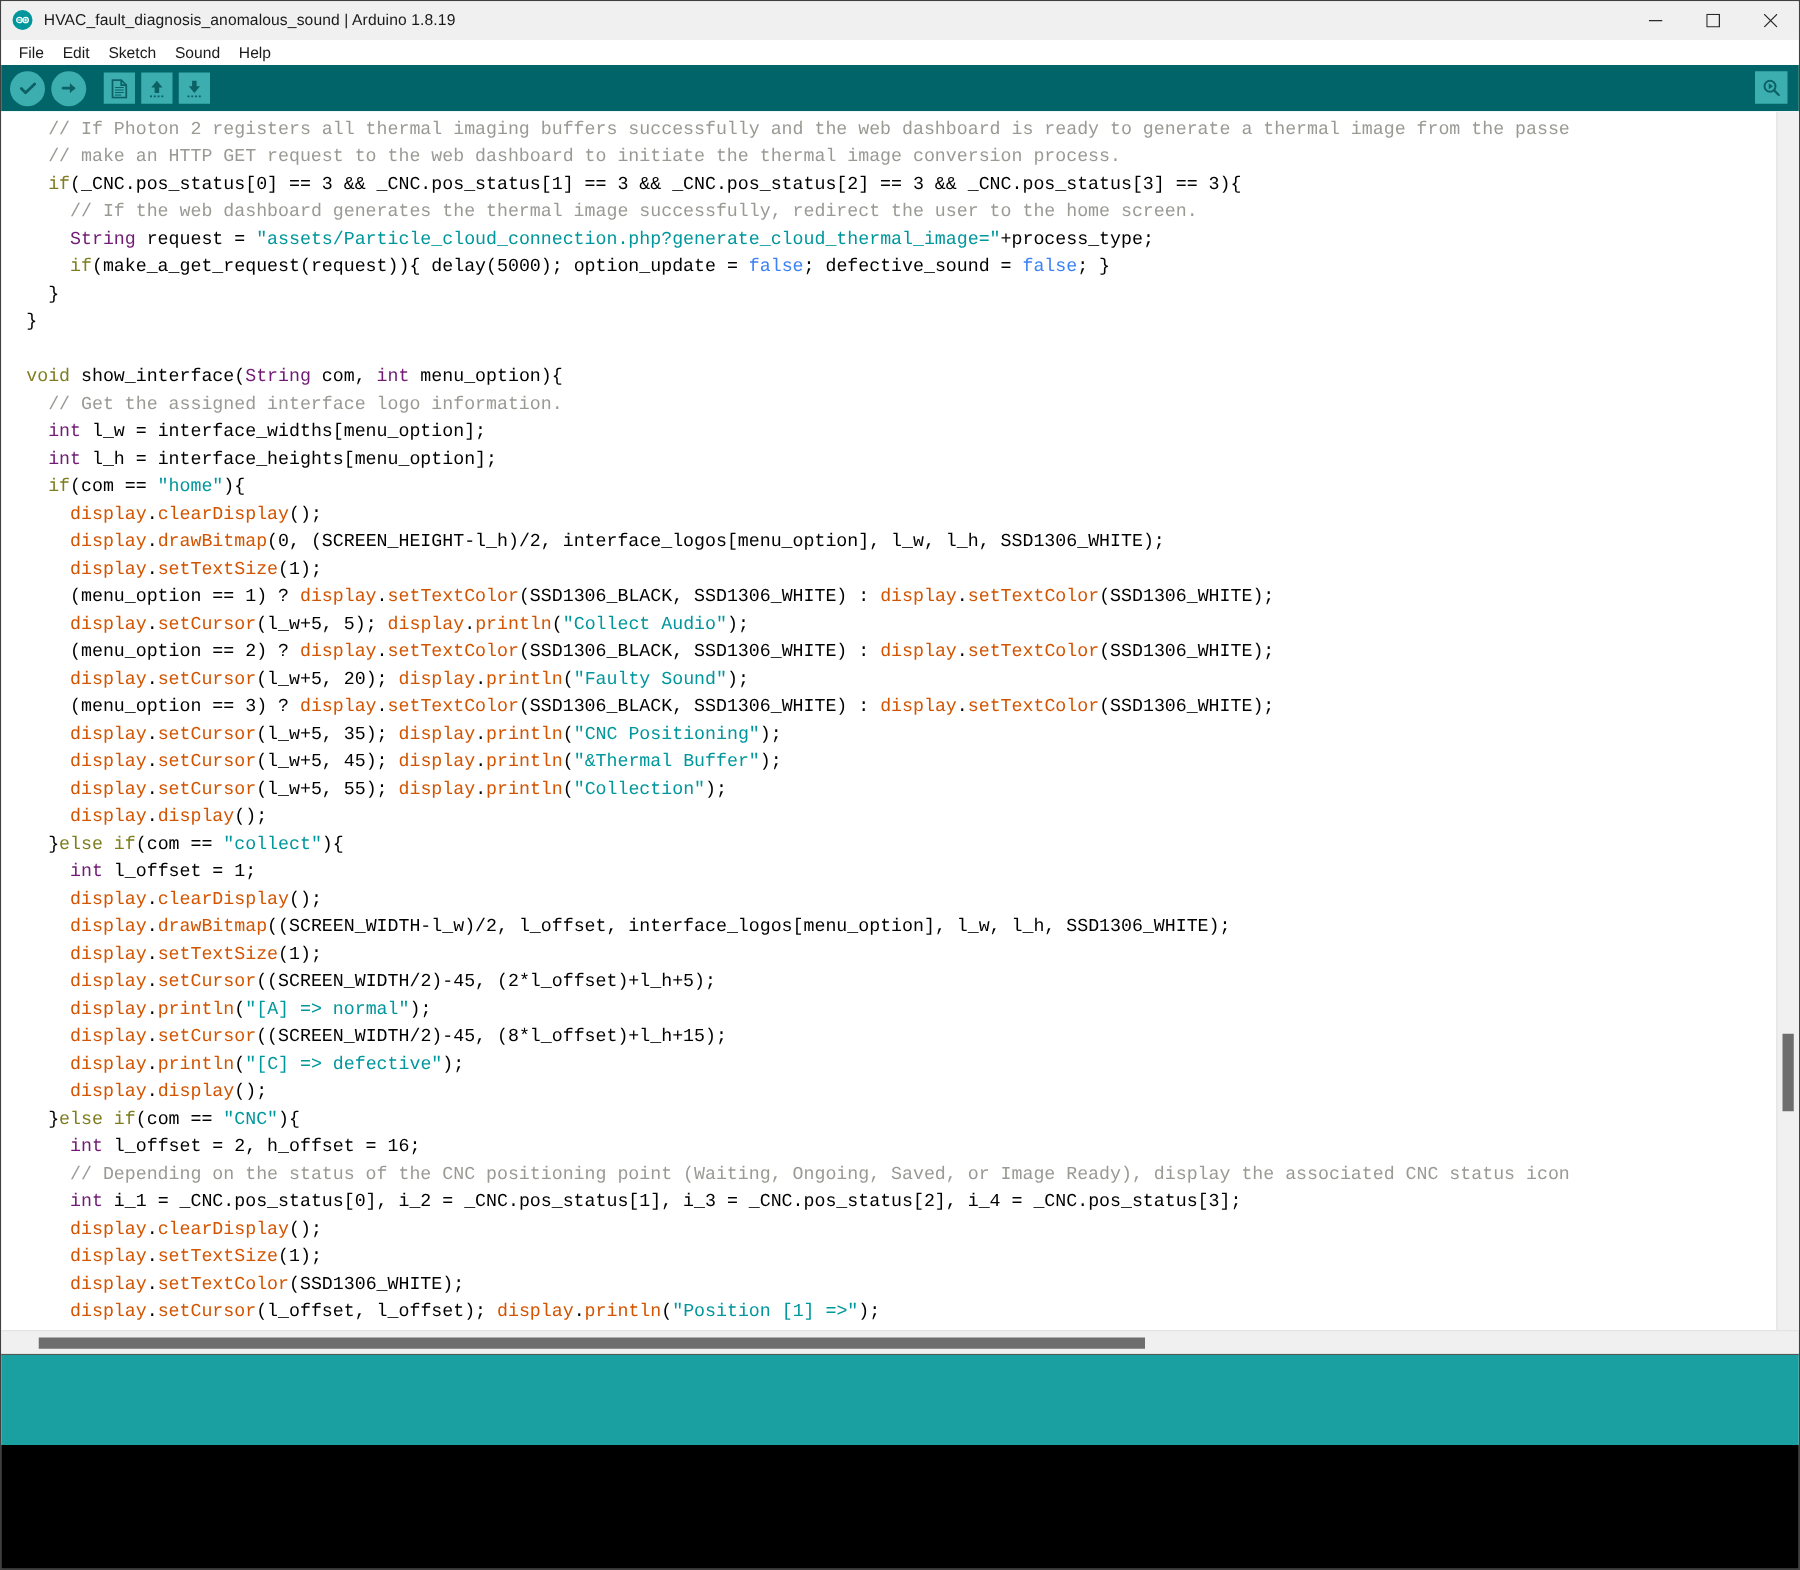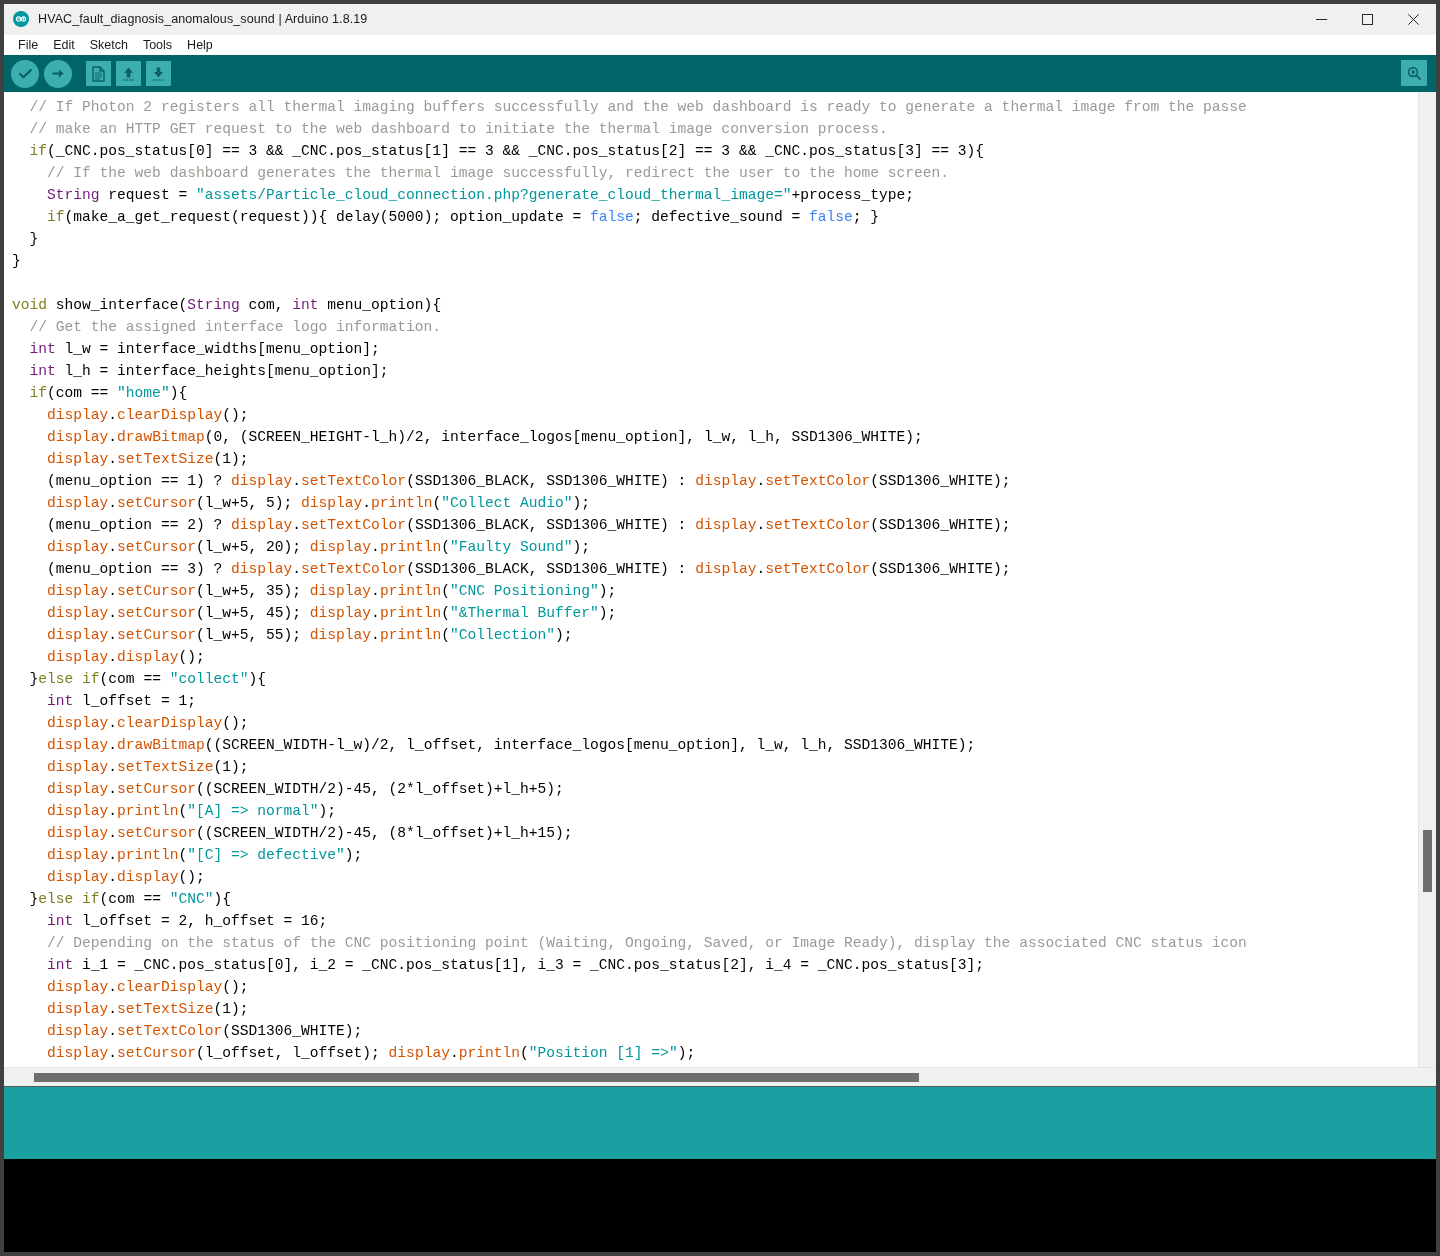--- a/index.html
+++ b/index.html
@@ -13,21 +13,21 @@
     overflow: hidden;
     font-family: "Liberation Sans", sans-serif;
     -webkit-font-smoothing: antialiased;
   }
   #app {
     width: 1440px;
     height: 1256px;
     position: relative;
     display: flex;
     flex-direction: column;
-    border: 4px solid #404040;
+    border: 1px solid #404040;
     box-sizing: border-box;
     background: #ffffff;
   }
 
   
   .titlebar {
     height: 30px;
     min-height: 30px;
     background: #f0f0f0;
     display: flex;
@@ -179,21 +179,21 @@
   
   .editor-wrap {
     flex: 0 0 auto;
     height: 975px;
     position: relative;
     background: #ffffff;
     overflow: hidden;
   }
   .code {
     position: absolute;
-    left: 0;
+    left: 12px;
     top: 0;
     padding: 4px 0 0 8px;
     font-family: "Liberation Mono", "DejaVu Sans Mono", monospace;
     font-size: 14.6px;
     line-height: 22px;
     white-space: pre;
     color: #000000;
     letter-spacing: 0px;
   }
   .code .ln { display: block; height: 22px; }
@@ -304,21 +304,21 @@
             <path d="M0.3 0.3l10.4 10.4M10.7 0.3L0.3 10.7" stroke="#2a2a2a" stroke-width="1"></path>
           </svg>
       </div>
     </div>
   </div>
 
   <div class="menubar">
     <div class="menu-item">File</div>
     <div class="menu-item">Edit</div>
     <div class="menu-item">Sketch</div>
-    <div class="menu-item">Tools</div>
+    <div class="menu-item">Sound</div>
     <div class="menu-item">Help</div>
   </div>
 
   <div class="toolbar">
     <div class="tb-round">
       <span>
         <svg width="15" height="15" viewBox="0 0 16 16">
           <path d="M2.2 8.4l3.6 3.6L13.6 4.4" fill="none" stroke="#0b6164" stroke-width="2.4" stroke-linecap="round" stroke-linejoin="round"></path>
         </svg>
       </span>

